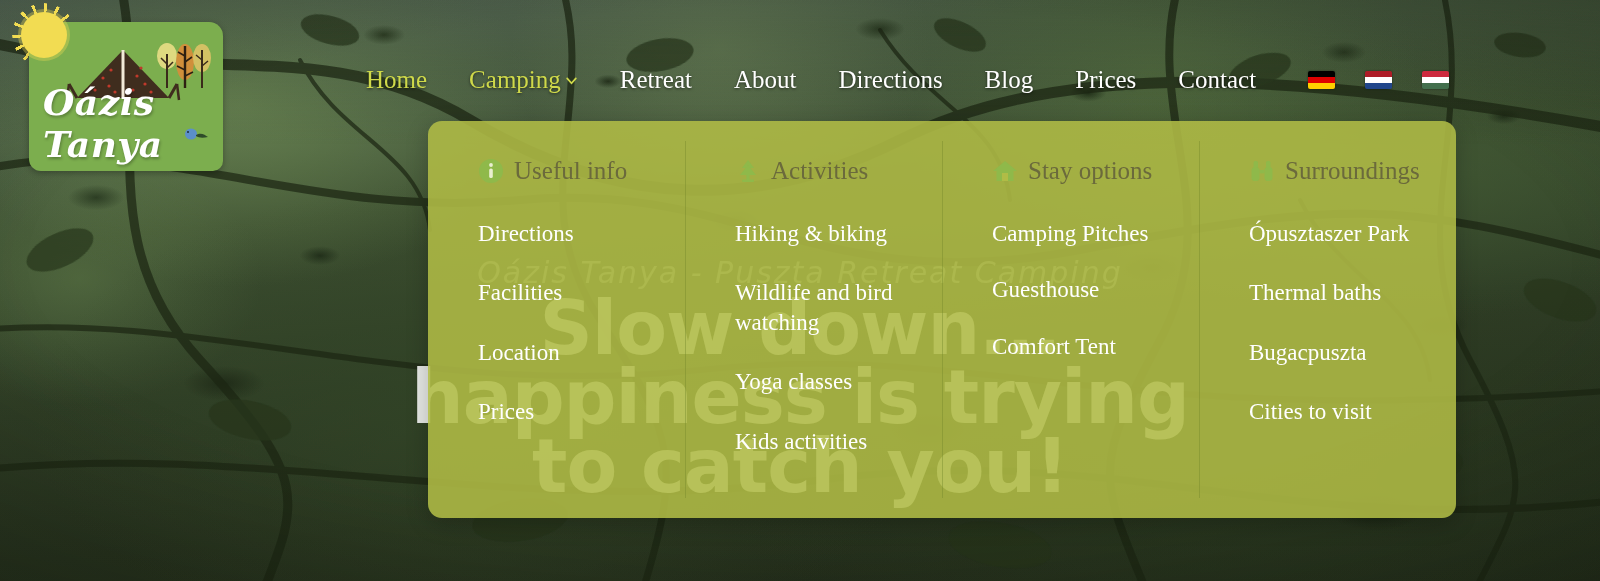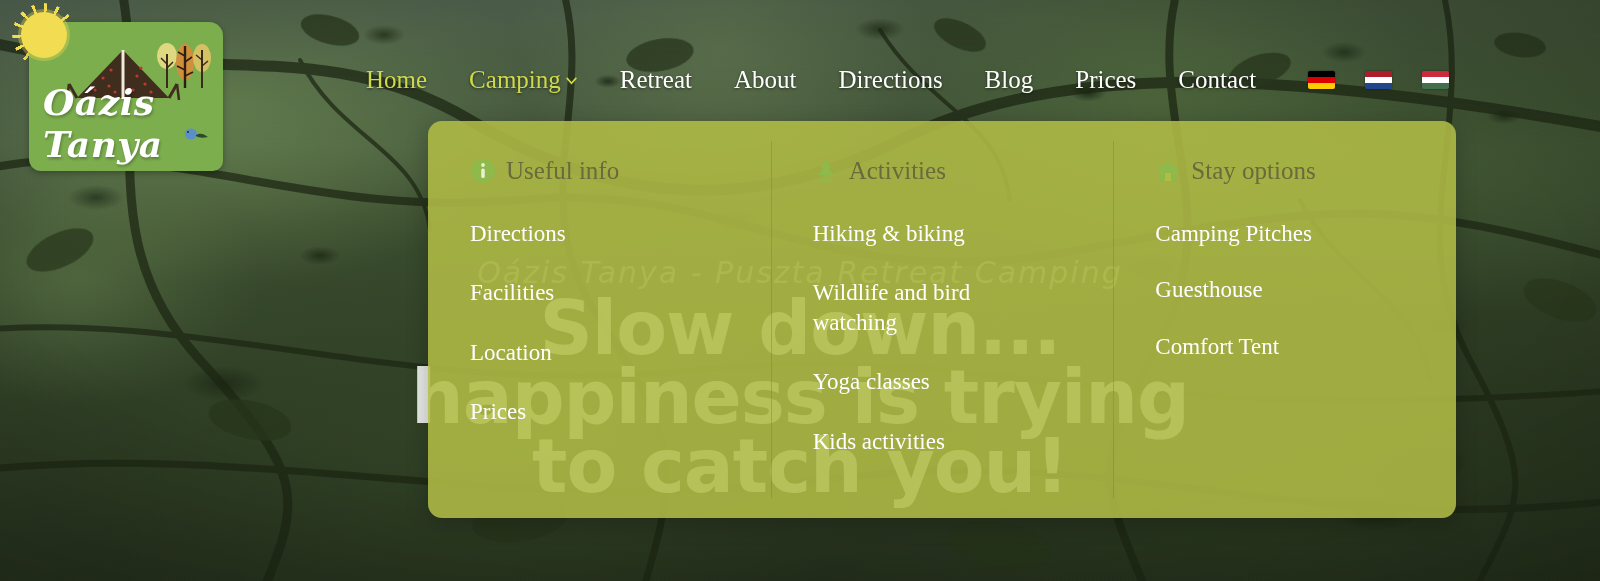--- a/index.html
+++ b/index.html
@@ -161,21 +161,21 @@
     width:1028px; height:397px;
     background:rgba(176,188,70,.88);
     border-radius:14px;
     z-index:5;
     display:flex;
     box-shadow:0 6px 22px rgba(0,0,0,.22);
     overflow:hidden;
   }
   .mm-col {
     flex:1 1 0; position:relative;
-    padding:36px 0 0 4px;
+    padding:36px 0 0 12px;
   }
   .mm-col + .mm-col::before {
     content:""; position:absolute; left:0; top:20px; bottom:20px;
     width:1px; background:rgba(120,140,45,.45);
   }
   .mm-head {
     display:flex; align-items:center; gap:10px;
     padding-left:38px; margin-bottom:34px;
     color:#6b6a3c; font-size:25px;
     font-family:"Liberation Serif", serif;
@@ -349,13 +349,31 @@
       </svg>
       <span>Stay options</span>
     </div>
     <ul class="mm-list">
       <li>Camping Pitches</li>
       <li>Guesthouse</li>
       <li>Comfort Tent</li>
     </ul>
   </div>
 
+  <div class="mm-col">
+    <div class="mm-head">
+      <svg class="mm-ico" viewBox="0 0 26 26">
+        <rect x="2.5" y="9" width="8" height="14" rx="3.6" fill="#8fb94a"></rect>
+        <rect x="15.5" y="9" width="8" height="14" rx="3.6" fill="#8fb94a"></rect>
+        <rect x="4.5" y="3" width="4.5" height="7" rx="1.6" fill="#8fb94a"></rect>
+        <rect x="17" y="3" width="4.5" height="7" rx="1.6" fill="#8fb94a"></rect>
+        <rect x="10.5" y="12" width="5" height="3.4" fill="#8fb94a"></rect>
+      </svg>
+      <span>Surroundings</span>
+    </div>
+    <ul class="mm-list">
+      <li>Ópusztaszer Park</li>
+      <li>Thermal baths</li>
+      <li>Bugacpuszta</li>
+      <li>Cities to visit</li>
+    </ul>
+  </div>
 </div>
 
 </body></html>

